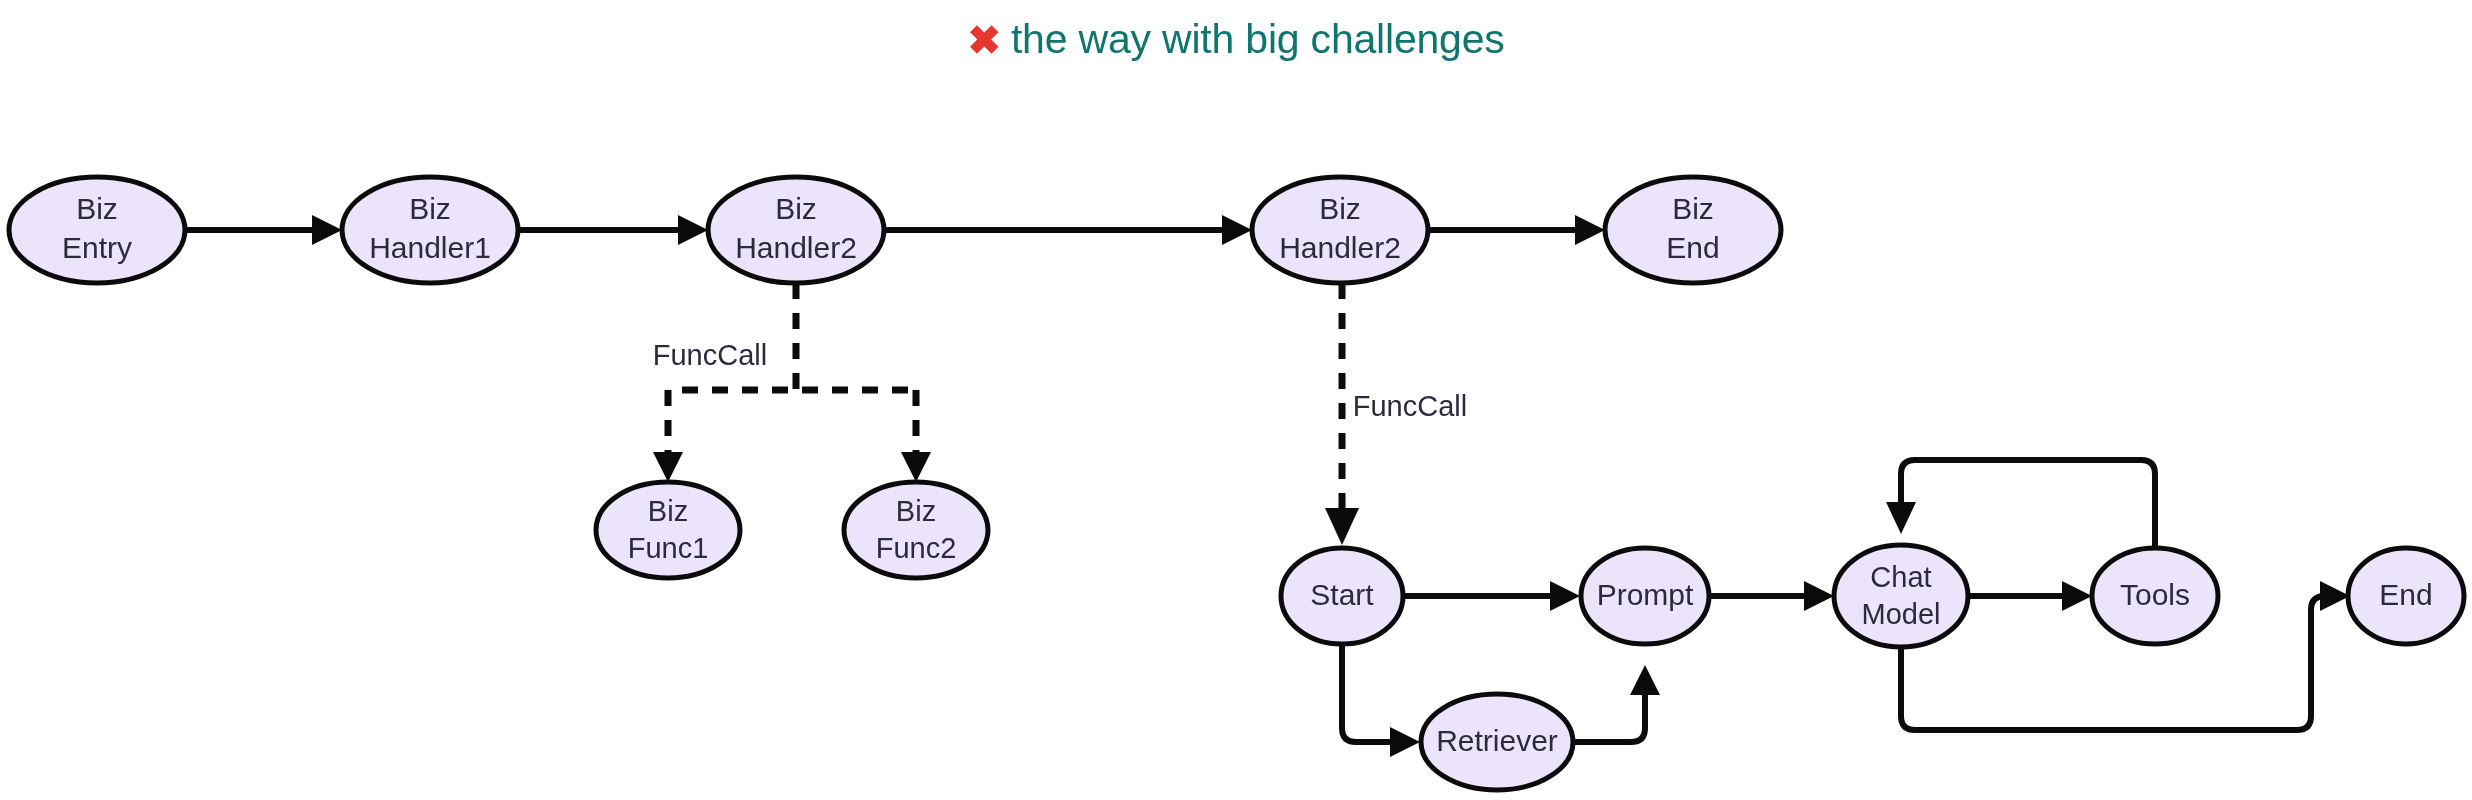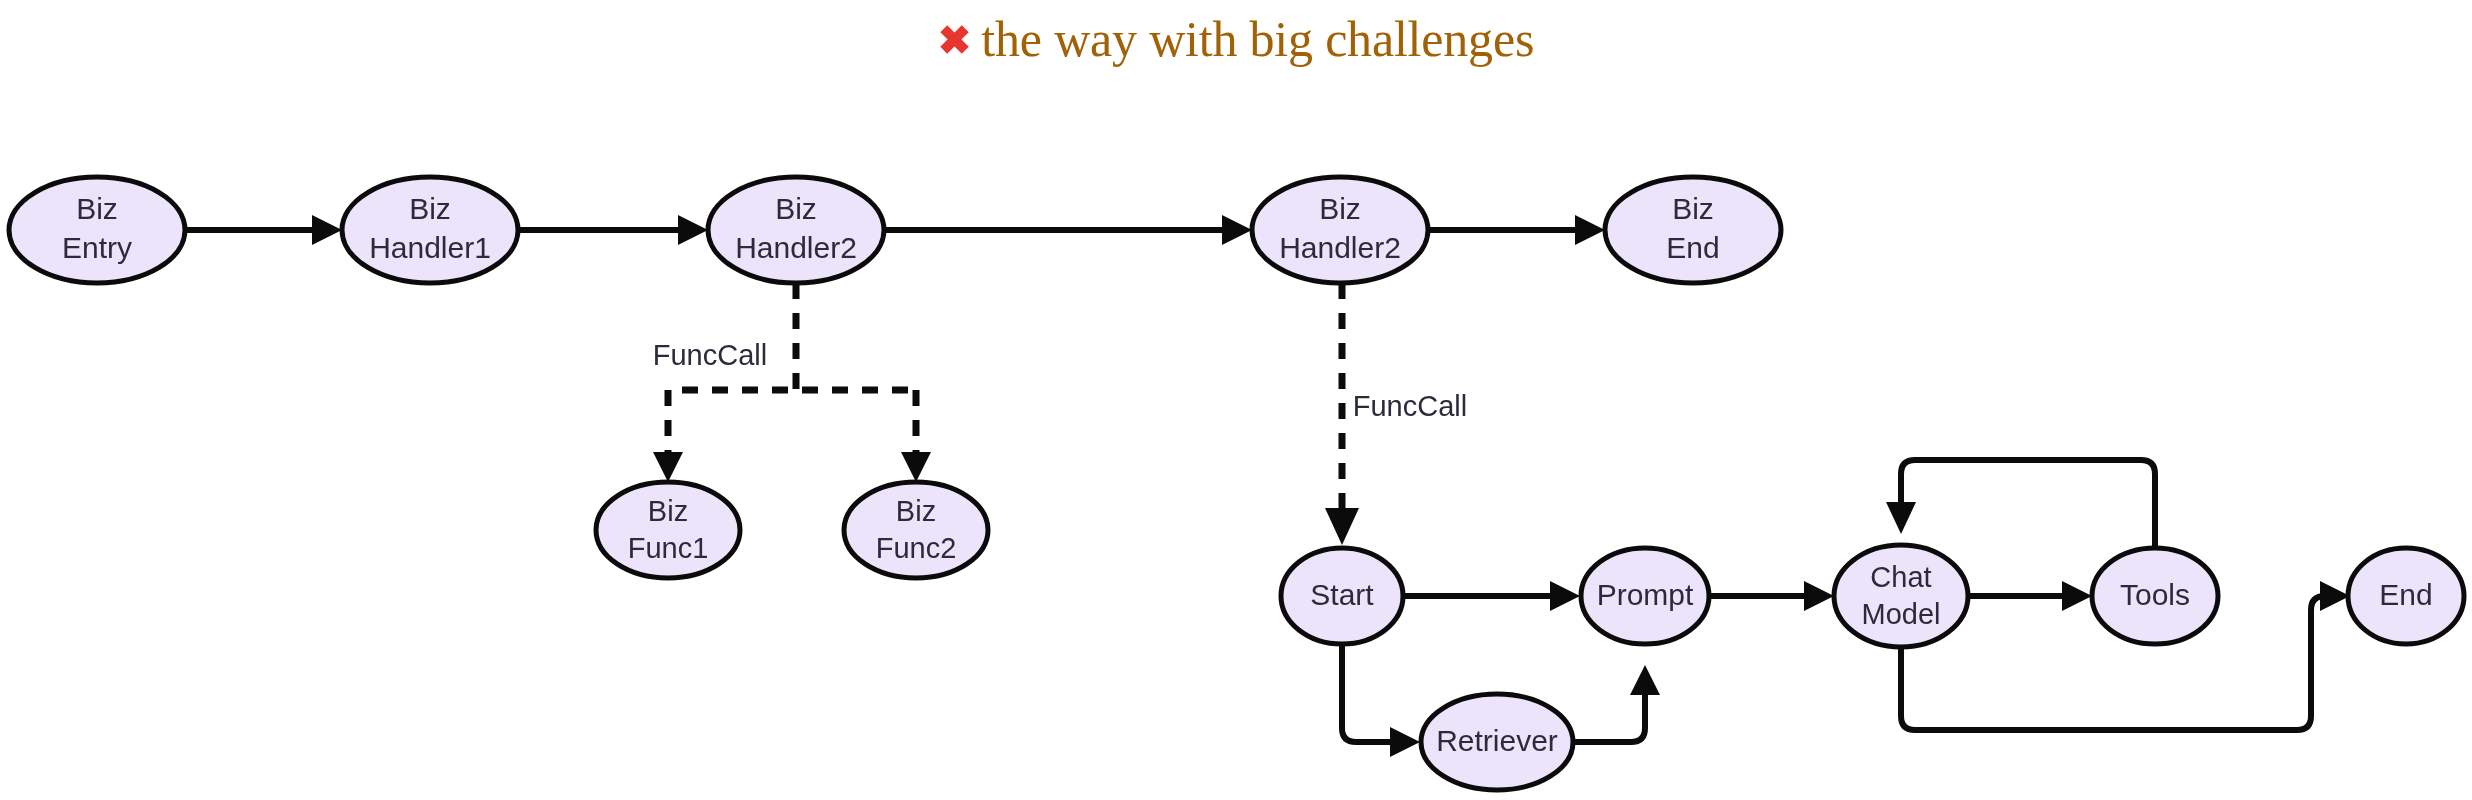--- a/index.html
+++ b/index.html
@@ -32,23 +32,23 @@
   }
   #title-mark {
     font-size: 40px;
     line-height: 1;
     color: #e8352e;
     font-weight: 700;
     display: inline-block;
     transform: translateY(1px);
   }
   #title-text {
-    font-family: Liberation Serif, serif;
-    font-size: 50px;
-    color: #a16207;
+    font-family: Liberation Sans, sans-serif;
+    font-size: 41px;
+    color: #0f766e;
     letter-spacing: -0.2px;
     white-space: nowrap;
   }
   svg#flow {
     position: absolute;
     left: 0;
     top: 0;
     width: 2472px;
     height: 800px;
     display: block;

